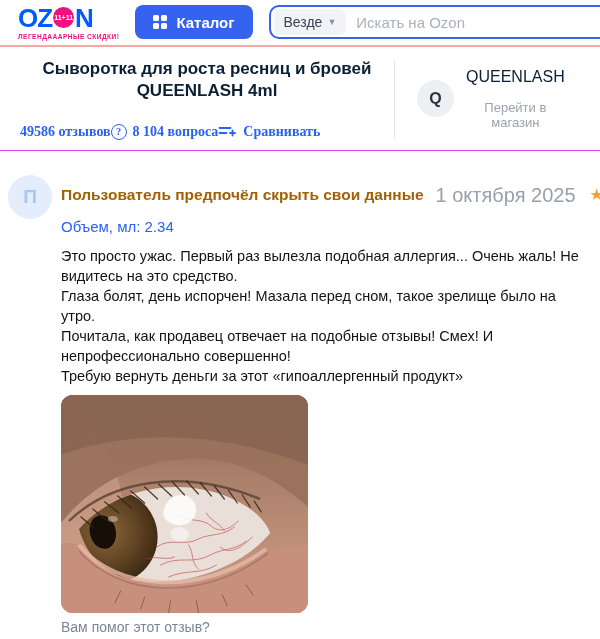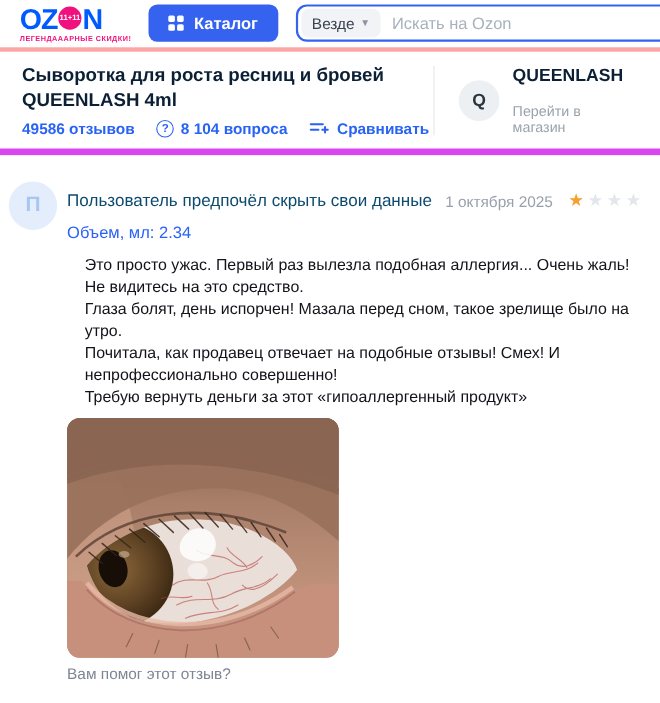--- a/index.html
+++ b/index.html
@@ -8,21 +8,21 @@
     width:600px; height:639px; overflow:hidden; position:relative;
     font-family:"Liberation Sans","DejaVu Sans",sans-serif;
     color:#12131a;
   }
   .page { width:600px; height:639px; overflow:hidden; background:#fff; }
 
   
   .header {
     display:flex; align-items:center; gap:16px;
     padding:5px 0 6px 18px; height:47px;
-    border-bottom:4px solid #fca5a5; overflow:hidden;
+    border-bottom:2px solid #fca5a5; overflow:hidden;
   }
   .logo { display:flex; flex-direction:column; align-items:flex-start; min-width:96px; cursor:pointer; }
   .logo-row { display:flex; align-items:center; line-height:1; }
   .logo-part { font-size:26px; font-weight:800; color:#005bff; letter-spacing:-1px; }
   .logo-badge {
     width:21px; height:21px; margin:0 1px; border-radius:50%;
     background:#f1117e; color:#fff; font-size:7px; font-weight:800;
     display:flex; align-items:center; justify-content:center; letter-spacing:0;
   }
   .logo-tagline { font-size:6.6px; font-weight:800; color:#f1117e; letter-spacing:.45px; margin-top:2px; }
@@ -49,69 +49,69 @@
   .scope-caret { font-size:9px; color:#8c94a3; }
   .search-input {
     border:none; outline:none; flex:1; min-width:0; margin-left:10px;
     font-size:15px; font-family:inherit; color:#12131a; background:transparent;
   }
   .search-input::placeholder { color:#a9b1bc; }
 
   
   .product-strip {
     display:flex; align-items:stretch; justify-content:space-between;
-    padding:11px 20px 10px 20px; border-bottom:6px solid #d946ef; min-height:73px;
+    padding:11px 20px 10px 20px; border-bottom:1px solid #d946ef; min-height:73px;text-align:center;
   }
   .product-left { max-width:385px; }
   .product-title { font-size:17px; font-weight:700; color:#0b1f35; line-height:1.28; }
-  .product-links { display:flex; align-items:center; gap:20px; margin-top:7px; }
+  .product-links { display:flex; align-items:center; gap:0; margin-top:22px;font-family:Liberation Serif, serif; }
   .plink {
     display:flex; align-items:center; gap:6px;
     color:#2962f6; font-size:14px; font-weight:600; text-decoration:none; cursor:pointer;
   }
   .q-icon {
     width:16px; height:16px; border:1.6px solid #2962f6; border-radius:50%;
     display:inline-flex; align-items:center; justify-content:center;
     font-size:10.5px; font-weight:700; color:#2962f6;
   }
   .q-icon::after { content:"?"; }
 
   .store-block {
     display:flex; align-items:center; gap:12px;
     border-left:1px solid #e3e6ea; padding-left:22px; margin:2px 16px 2px 0; min-width:170px;
   }
   .store-avatar {
     width:37px; height:37px; border-radius:50%; background:#edf0f2;
     display:flex; align-items:center; justify-content:center;
     font-size:16px; font-weight:700; color:#2b3440; flex:0 0 auto;
   }
-  .store-name { font-size:16px; font-weight:700; color:#0b1f35; line-height:1.2; }
+  .store-name { font-size:16px; font-weight:400; color:#0b1f35; line-height:1.2; }
   .store-link { font-size:13px; color:#9aa3ad; margin-top:14px; cursor:pointer; }
 
   
   .review { display:flex; align-items:flex-start; padding:24px 20px 0 8px; }
   .review-avatar {
     width:44px; height:44px; border-radius:50%; background:#e4edfb; flex:0 0 auto;
     display:flex; align-items:center; justify-content:center;
     font-size:19px; font-weight:700; color:#a9c6f1;
   }
   .review-body { flex:1; margin-left:9px; min-width:0; position:relative; }
 
   .review-head { display:flex; align-items:center; gap:12px; margin-top:9px; }
-  .review-author { font-size:15.5px; font-weight:400; color:#0c4a6e; white-space:nowrap; }
-  .review-date { font-size:14px; color:#98a0ac; white-space:nowrap; }
+  .review-author { font-size:15.5px; font-weight:700; color:#a16207; white-space:nowrap; }
+  .review-date { font-size:20px; color:#98a0ac; white-space:nowrap; }
   .stars { display:flex; gap:3px; margin-left:2px; }
   .star { font-size:16px; line-height:1; color:#e3e7ec; }
   .star.filled { color:#f5a02d; }
 
   .review-variant { margin-top:11px; font-size:15px; font-weight:500; color:#2962f6; cursor:pointer; display:inline-block; }
 
   .review-text {
     margin-top:10px; font-size:14.5px; line-height:1.38; color:#12131a;
-    white-space:pre-line; max-width:530px;margin-left:16px;
+    white-space:pre-line; max-width:530px;
   }
 
   .review-photo {
     margin-top:9px; width:247px; height:218px; border-radius:12px;
     overflow:hidden; display:block; cursor:pointer; border:none; padding:0; background:#b08570;
   }
   .review-photo svg { display:block; width:100%; height:100%; }
 
   .helpful-q { margin-top:6px; font-size:14px; color:#7d8694; }
 </style>

